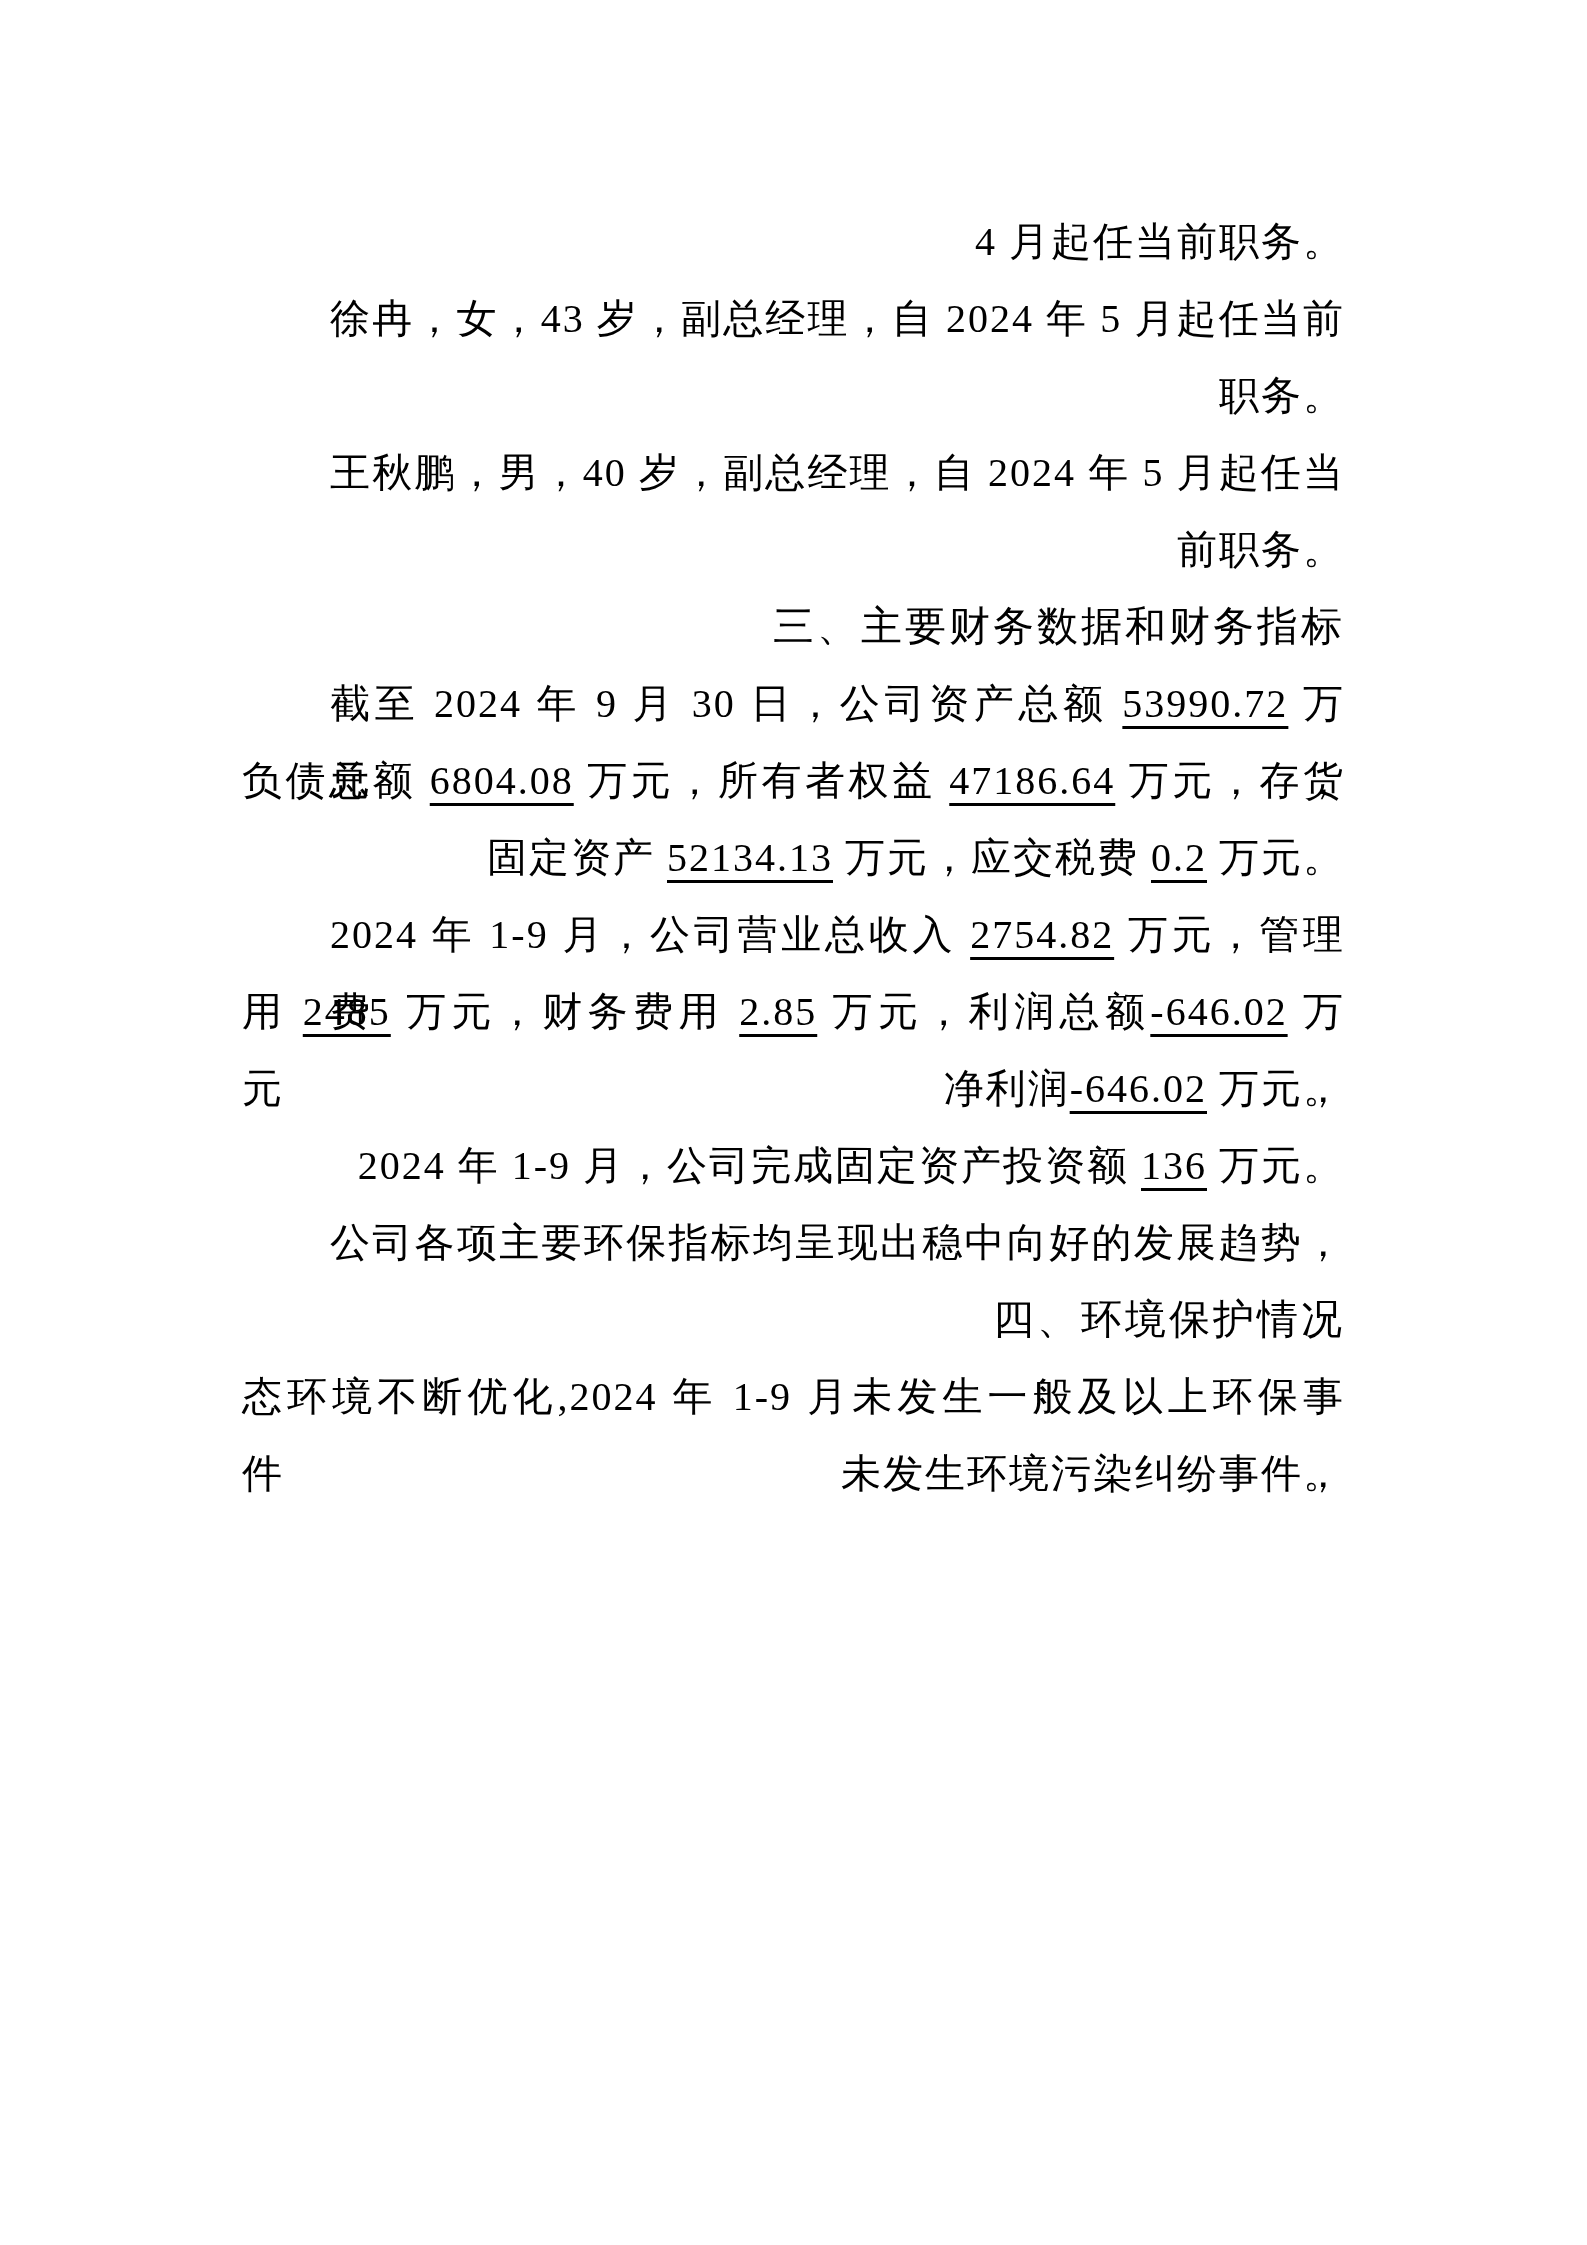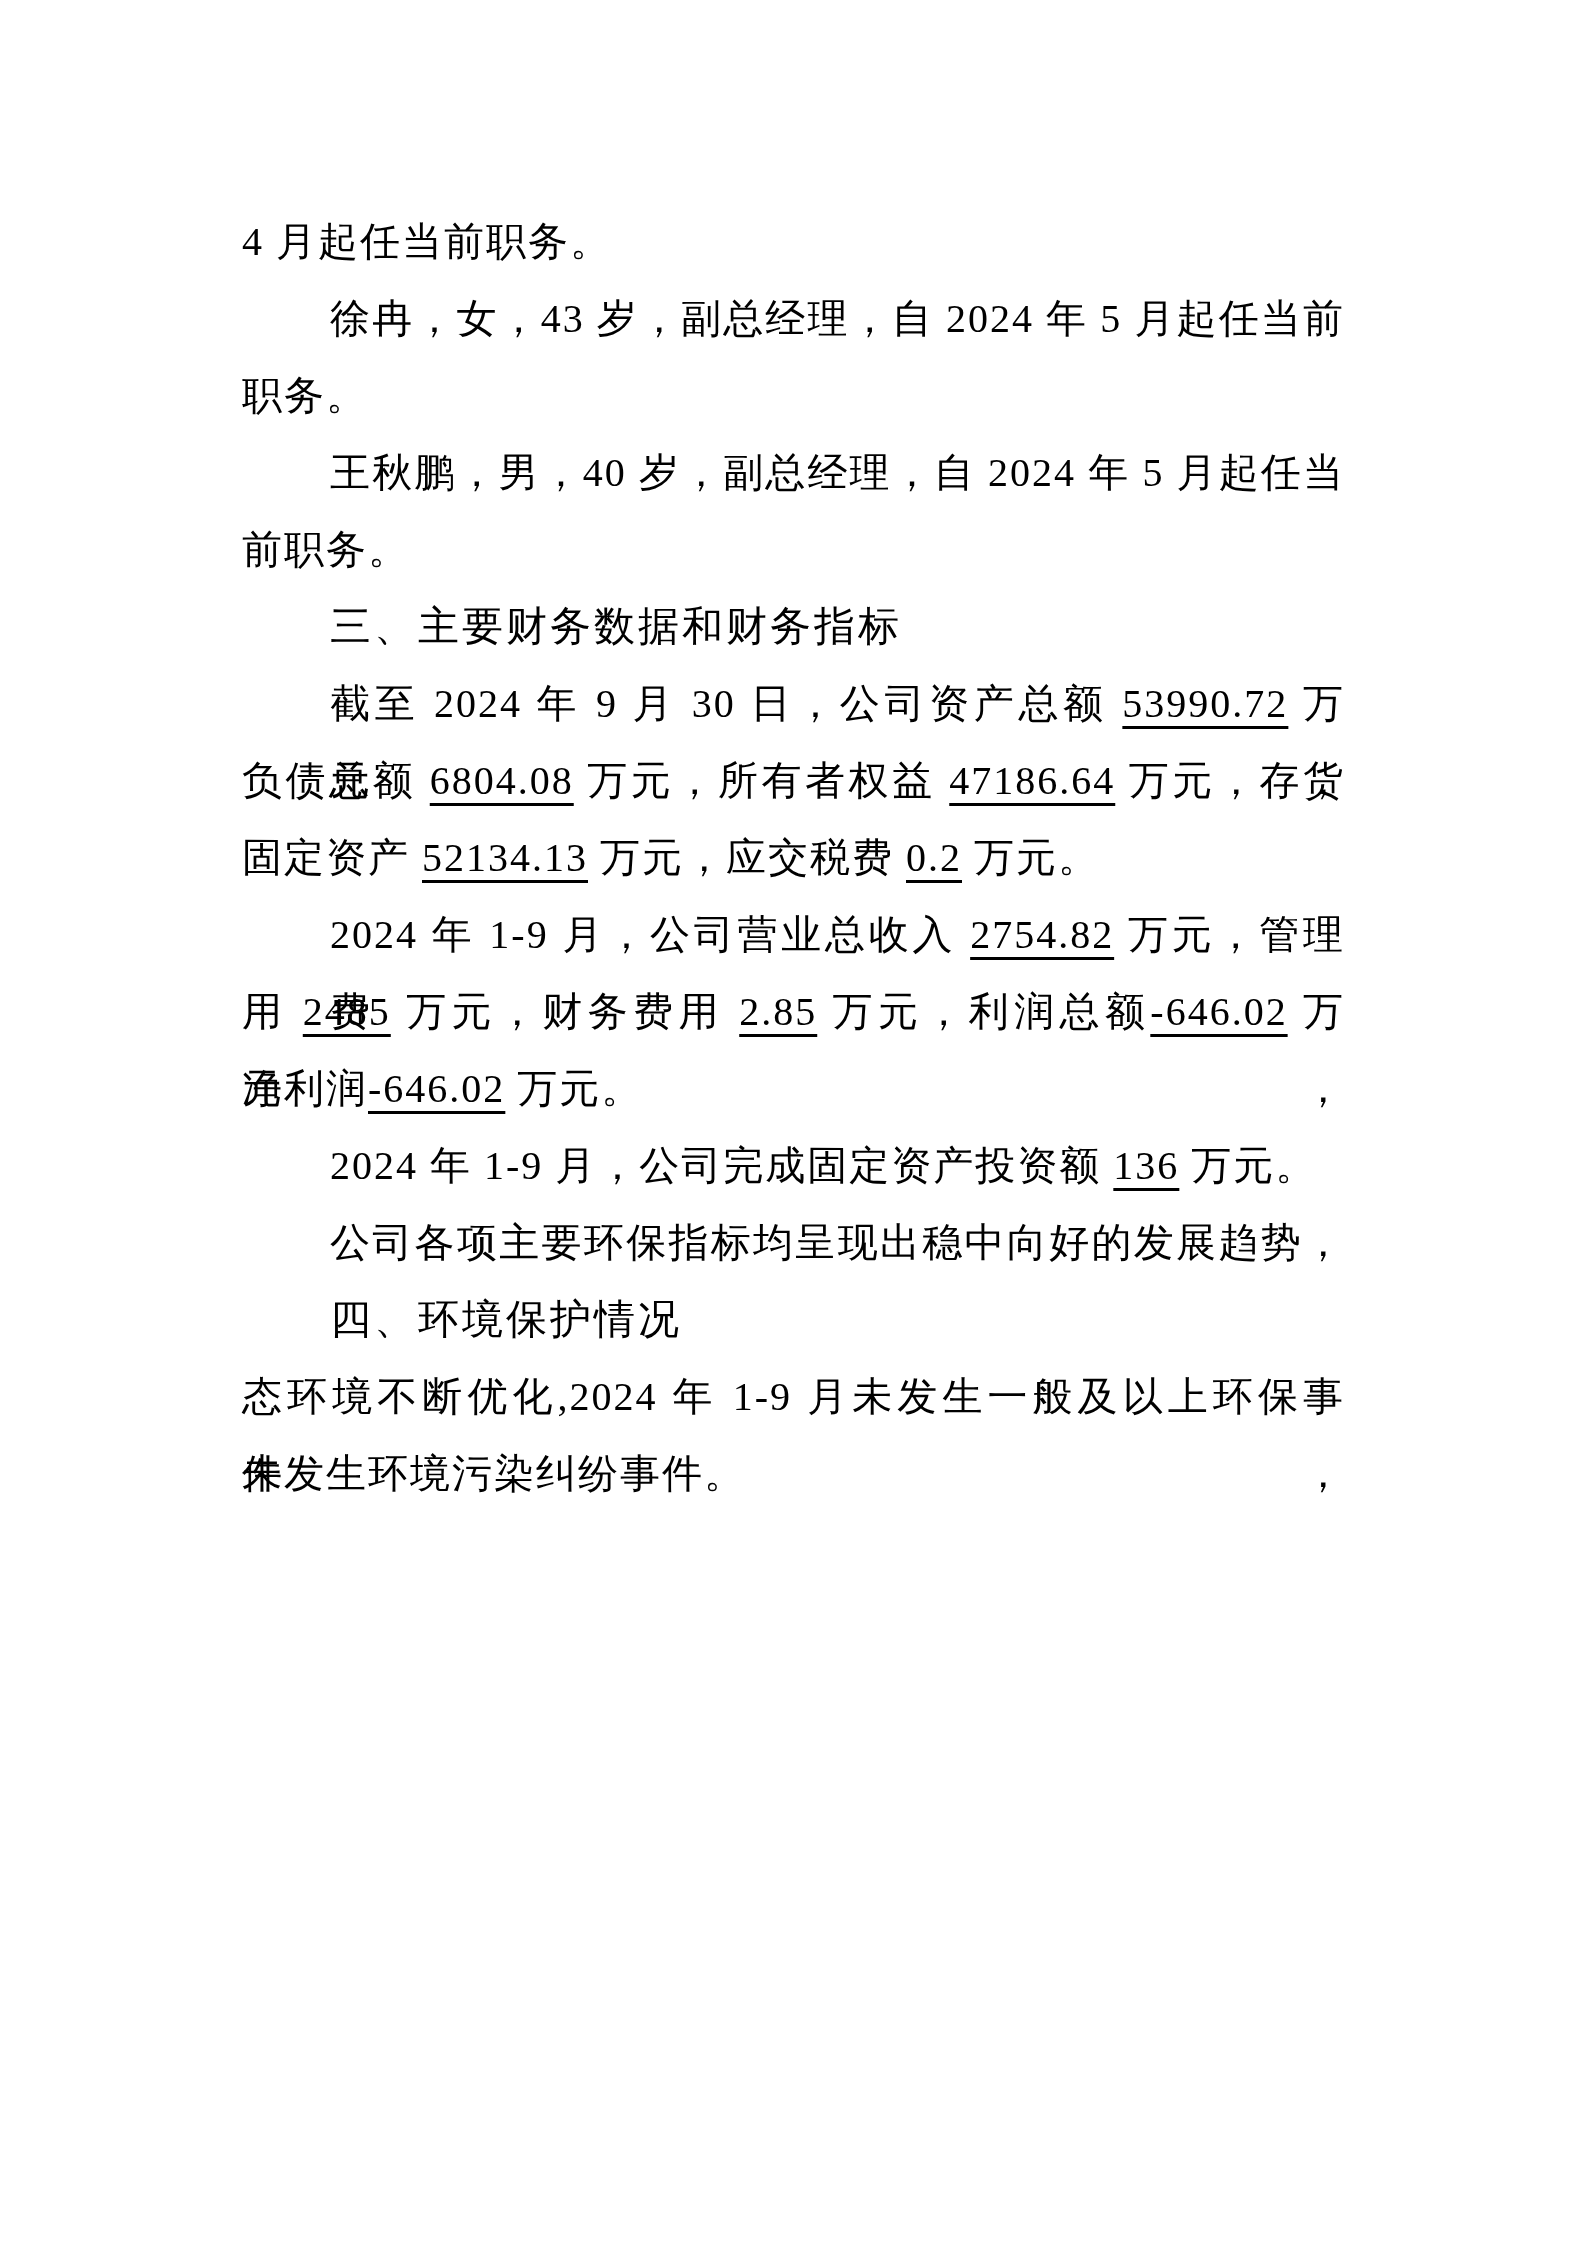--- a/index.html
+++ b/index.html
@@ -22,21 +22,21 @@
     top: 203px;
     width: 1103px;
   }
   .line {
     height: 77px;
     line-height: 77px;
     font-size: 40px;
     letter-spacing: 2px;
   }
   .line.left {
-    text-align: left;
+    text-align: right;
     white-space: nowrap;
   }
   .line.justify {
     text-align: justify;
     text-align-last: justify;
     white-space: normal;
   }
   .line.indent {
     padding-left: 88px;
   }

